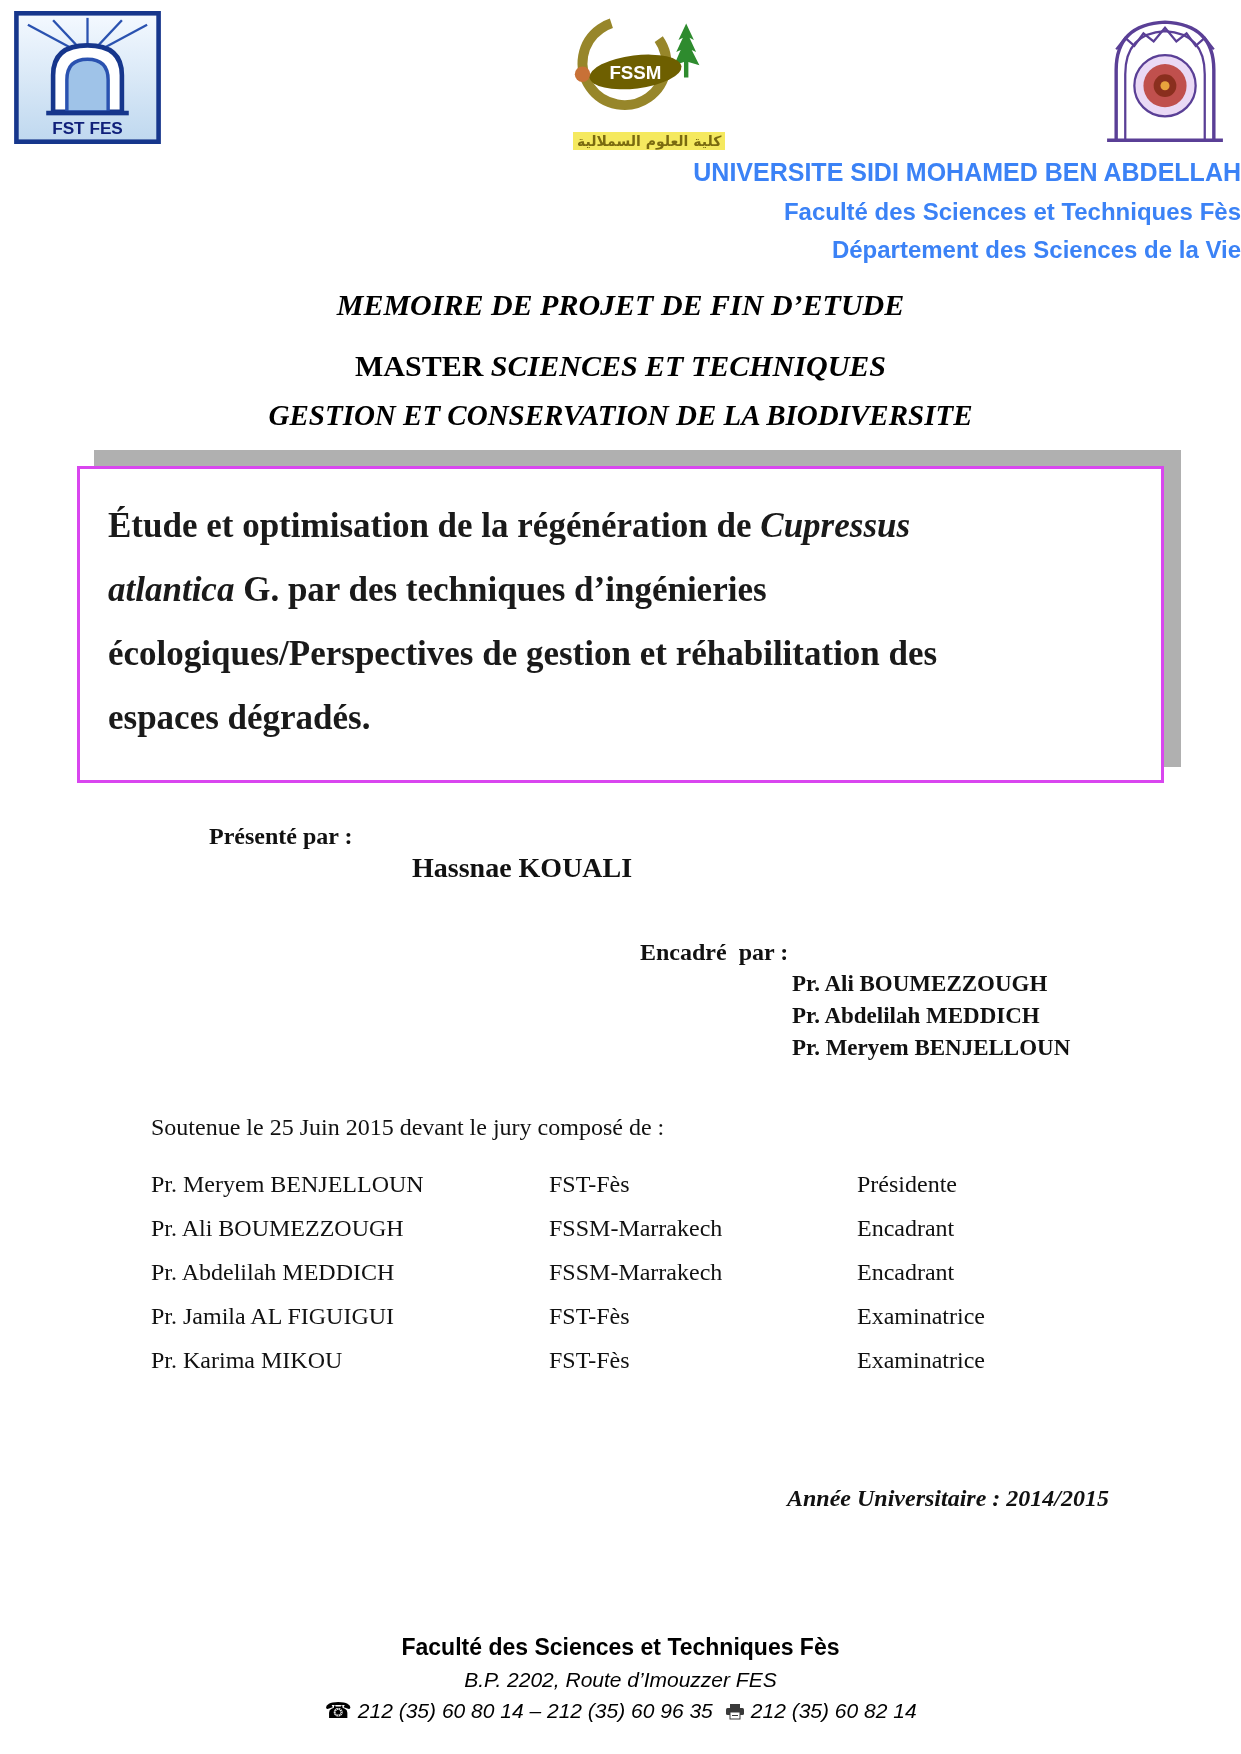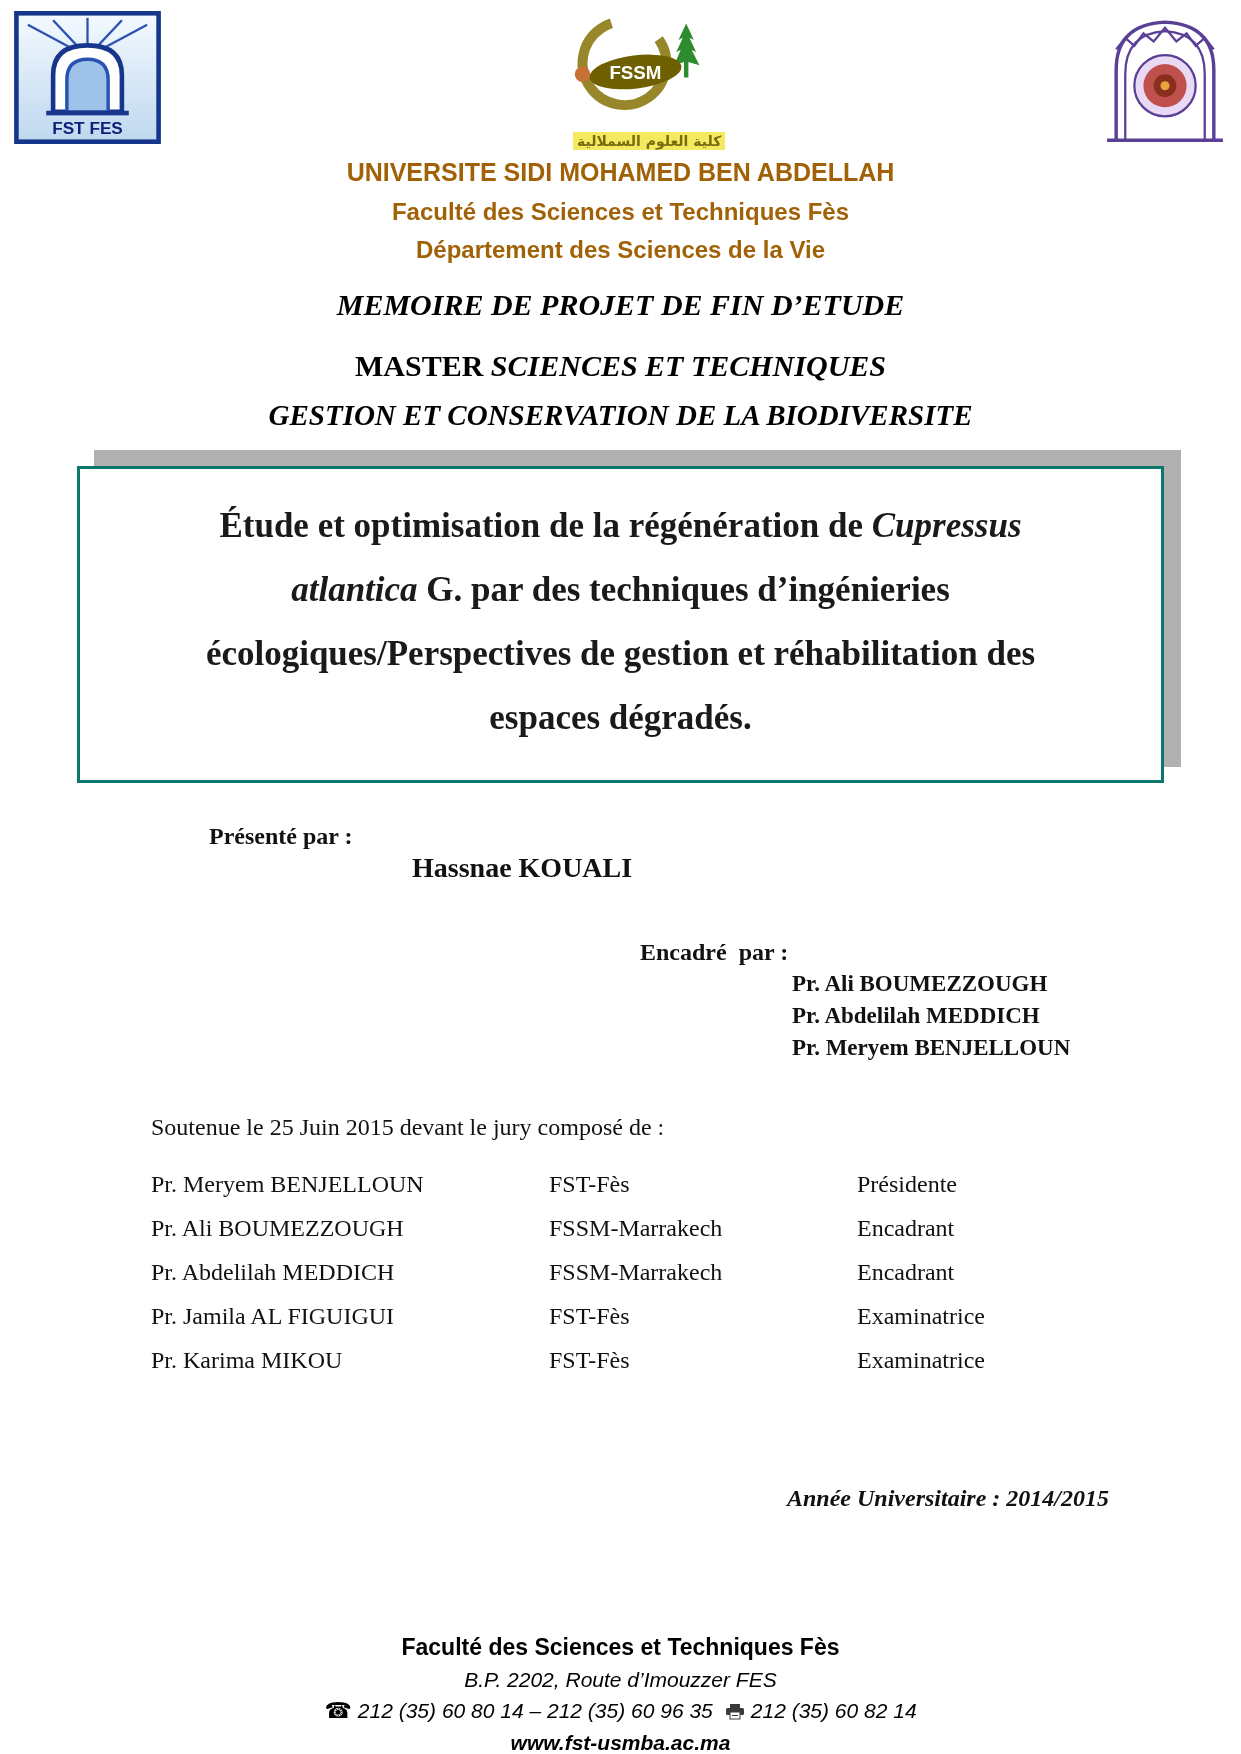--- a/index.html
+++ b/index.html
@@ -15,40 +15,40 @@
   .logo-left   { left:14px;  top:11px;  width:147px; }
   .logo-center { left:556px; top:8px;   width:170px; }
   .logo-right  { left:1098px; top:15px; width:134px; }
   .arabic {
     margin-top:2px; font-family:"DejaVu Sans", sans-serif;
     font-size:14px; font-weight:bold; color:#7a6a10;
     background:#f5e95f; display:inline-block; padding:0 4px; line-height:18px;margin-left:17px;
   }
 
   
-  .hdr { position:absolute; top:158px; left:0; width:100%; text-align:center;
-         font-family:"Liberation Sans", sans-serif; font-weight:bold; color:#a16207; }
+  .hdr { position:absolute; top:158px; left:0; width:100%; text-align:right;
+         font-family:"Liberation Sans", sans-serif; font-weight:bold; color:#3b82f6; }
   .hdr1 { font-size:25px; margin-bottom:11px; }
   .hdr2 { font-size:24px; margin-bottom:10px; }
 
   
   .memoir { position:absolute; top:288px; left:0; width:100%; text-align:center;
             font-weight:bold; color:#000; }
   .m1 { font-size:30px; font-style:italic; margin-bottom:27px; }
   .m2 { font-size:30px; margin-bottom:16px; }
   .m3 { font-size:29px; font-style:italic; }
   .roman { font-style:normal; }
   .ital  { font-style:italic; }
 
   
   .tbox {
     position:absolute; left:77px; top:466px; width:1087px; height:317px;
-    background:#ffffff; border:3px solid #0f766e;
+    background:#ffffff; border:3px solid #d946ef;
     box-shadow:17px -16px 0 0 #b0b0b0;
-    padding:25px 28px 12px; text-align:center;
+    padding:25px 28px 12px; 
   }
   .tline { font-size:35px; font-weight:bold; line-height:64px; color:#1a1a1a; }
 
   
   .plabel { position:absolute; left:209px; top:823px; font-size:24px; font-weight:bold; }
   .pname  { position:absolute; left:368px; top:852px; font-size:28px; font-weight:bold;margin-left:44px; }
   .elabel { position:absolute; left:640px; top:939px; font-size:24px; font-weight:bold; white-space:pre-wrap; }
   .enames { position:absolute; left:792px; top:968px; font-size:23px; font-weight:bold; line-height:32px; }
 
   
@@ -188,16 +188,15 @@
     <div class="f1">Faculté des Sciences et Techniques Fès</div>
     <div class="f2">B.P. 2202, Route d’Imouzzer FES</div>
     <div class="f3">
       <span class="picon">☎</span><span>212 (35) 60 80 14 – 212 (35) 60 96 35</span><span class="ficon"><svg width="20" height="17" viewBox="0 0 20 17">
             <rect x="5" y="1" width="10" height="4" fill="#3a3a3a"></rect>
             <rect x="1" y="5" width="18" height="7" rx="1.5" fill="#3a3a3a"></rect>
             <rect x="5" y="9" width="10" height="7" fill="#ffffff" stroke="#3a3a3a"></rect>
             <line x1="7" y1="12.5" x2="13" y2="12.5" stroke="#3a3a3a"></line>
           </svg></span><span>212 (35) 60 82 14</span>
     </div>
-    <div class="f4">www.fst-usmba.ac.ma</div>
   </div>
 
 </div>
 
 </body></html>

